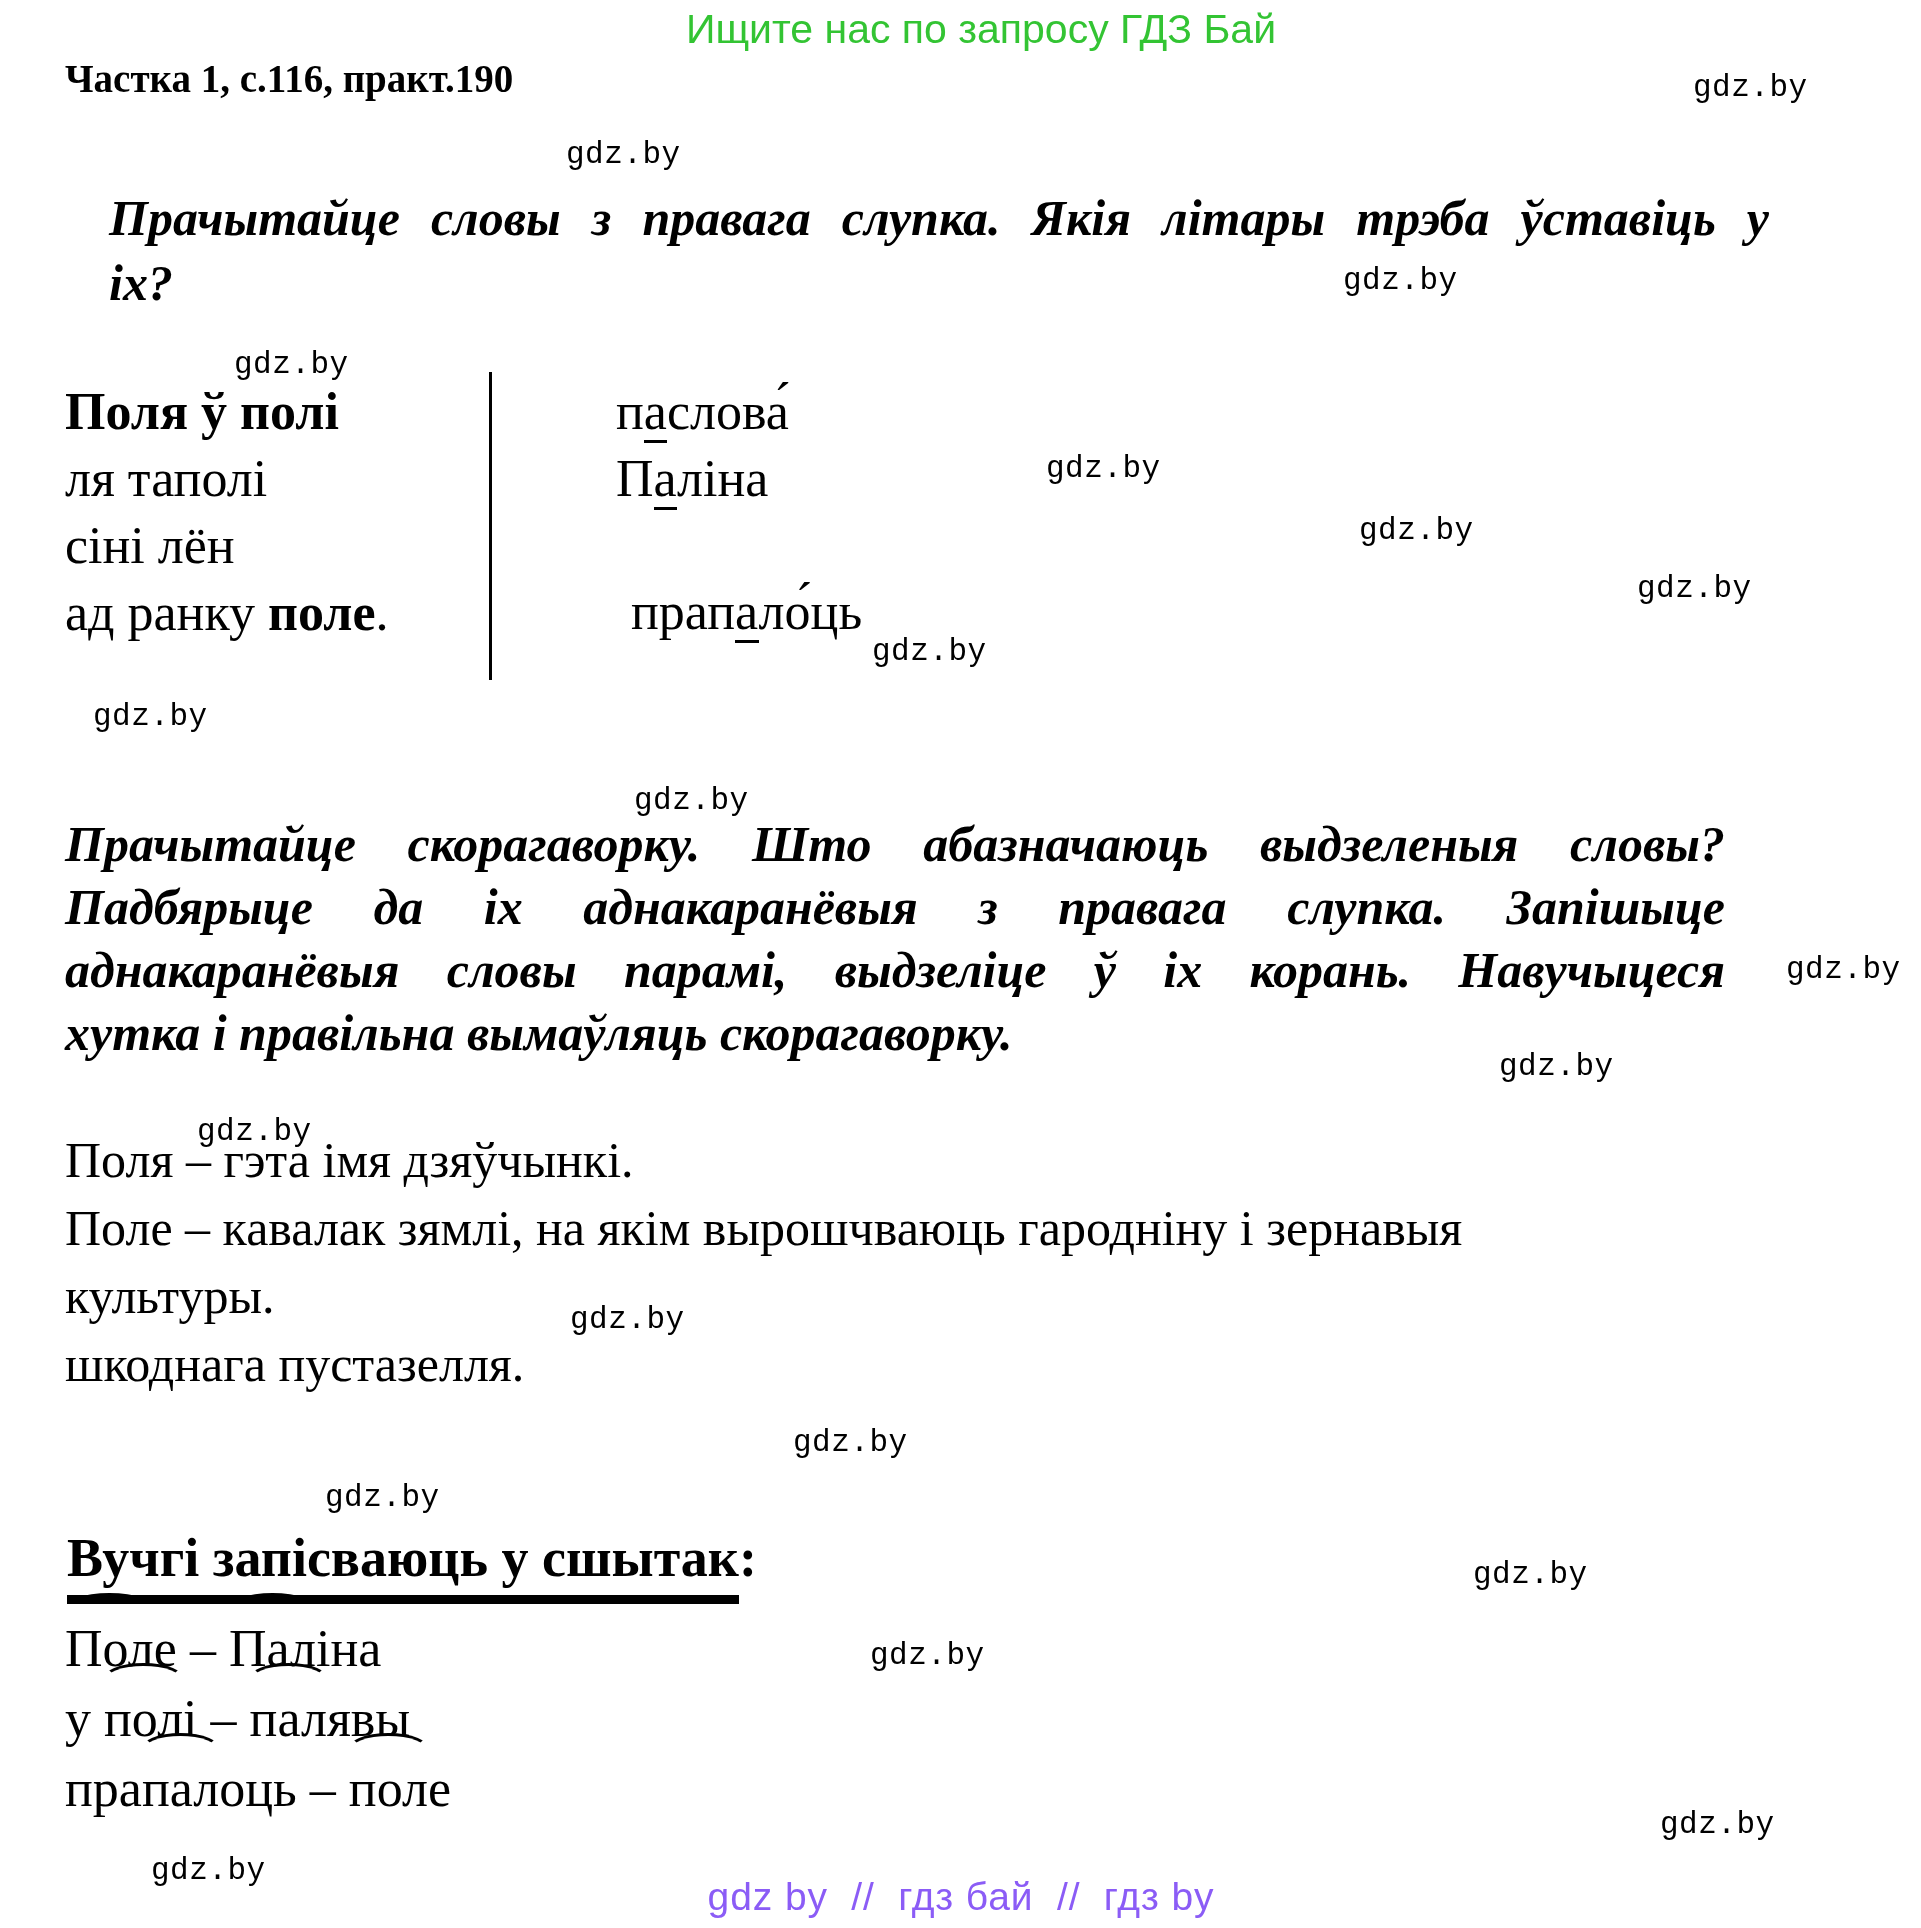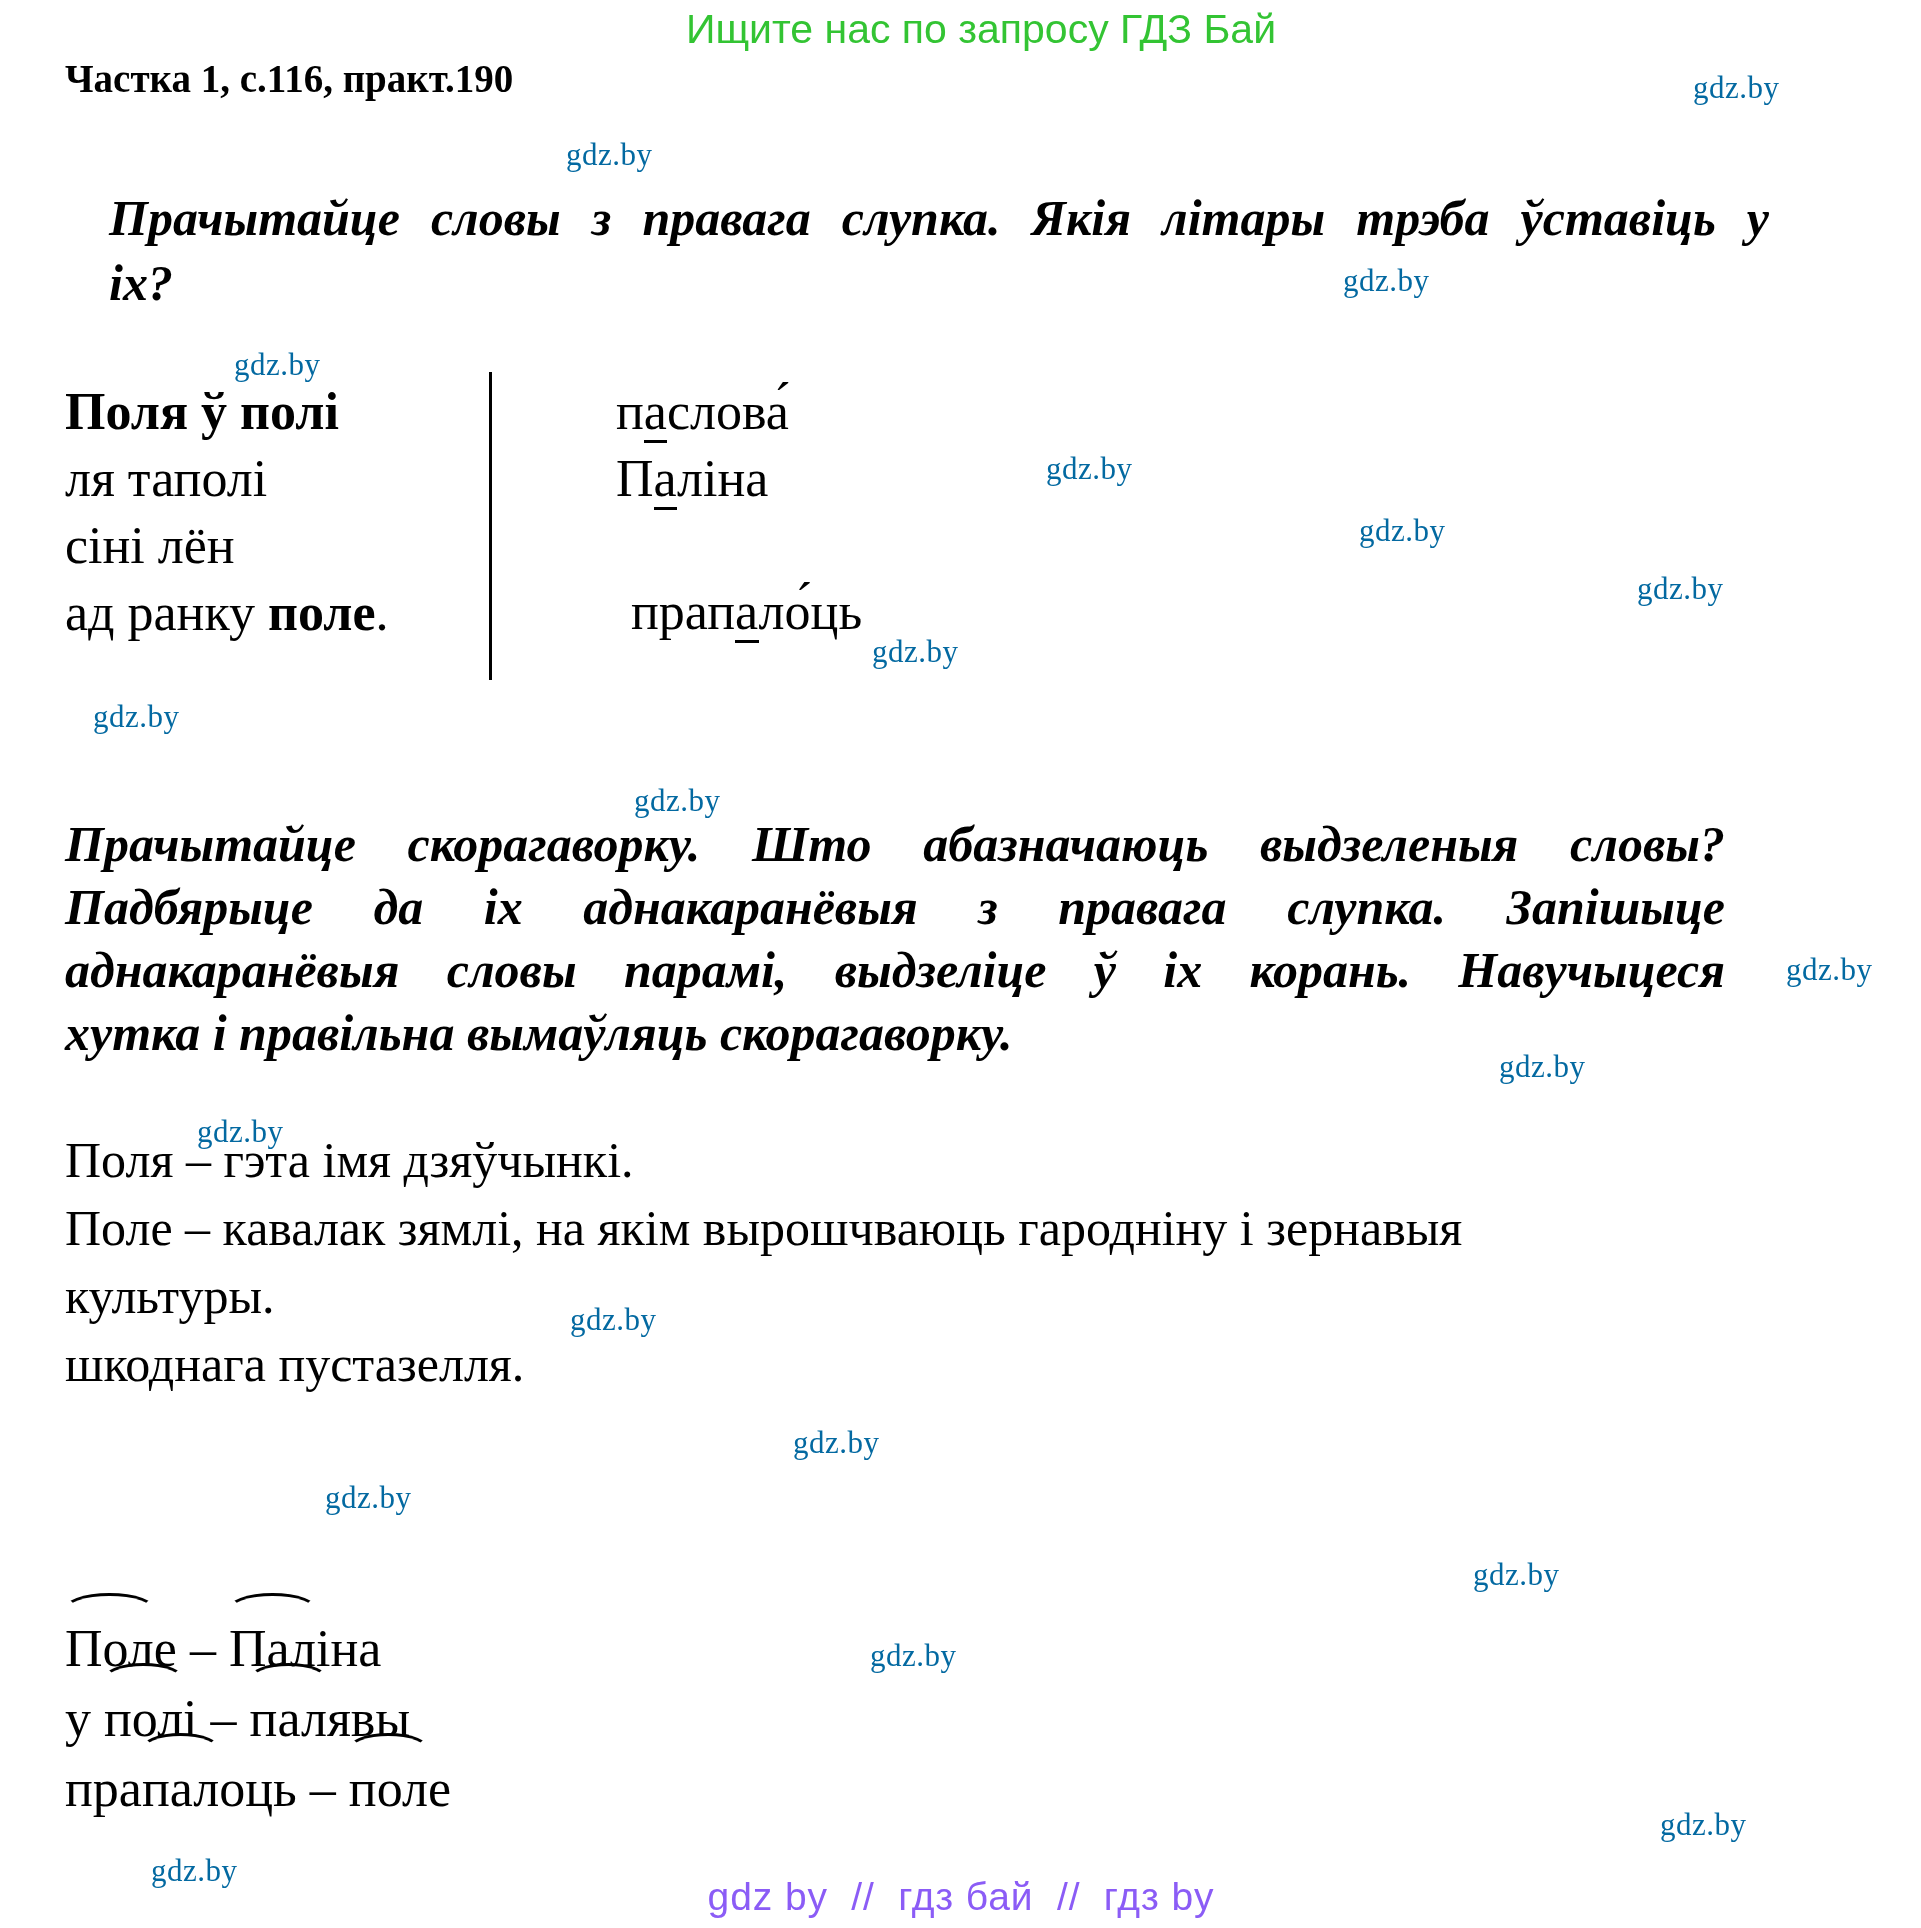--- a/index.html
+++ b/index.html
@@ -7,23 +7,23 @@
     position:relative;
     width:1922px;height:1928px;
     background:#ffffff;
     overflow:hidden;
     font-family:"Liberation Serif","DejaVu Serif",serif;
     color:#000;
   }
   
   .wm{
     position:absolute;
-    font-family:Liberation Serif, serif;
+    font-family:Liberation Mono, monospace;
     font-size:31px;line-height:1;
-    color:#0369a1;letter-spacing:0.5px;
+    color:#000000;letter-spacing:0.5px;
     white-space:nowrap;
   }
   
   .promo{
     position:absolute;top:7.4px;left:0;width:100%;
     text-align:center;
     font-family:"Liberation Sans","DejaVu Sans",sans-serif;
     font-size:41px;font-weight:500;line-height:1.1;
     padding-left:40px;box-sizing:border-box;
   }
@@ -122,20 +122,23 @@
     <div class="qline">хутка і правільна вымаўляць скорагаворку.</div>
   </div>
 
   <div class="answer">
     <div class="aline">Поля – гэта імя дзяўчынкі.</div>
     <div class="aline jl">Поле – кавалак зямлі, на якім вырошчваюць гародніну і зернавыя</div>
     <div class="aline">культуры.</div>
     <div class="aline">шкоднага пустазелля.</div>
   </div>
 
+  <div class="nb-heading">
+    <span class="hl">Вучгі запісваюць у сшытак</span><span>:</span>
+  </div>
 
   <div class="pairs">
     <div class="pline"><span class="root">Пол</span><span>е – </span><span class="root">Пал</span><span>іна</span></div>
     <div class="pline"><span>у </span><span class="root">пол</span><span>і – </span><span class="root">пал</span><span>явы</span></div>
     <div class="pline"><span>пра</span><span class="root">пал</span><span>оць – </span><span class="root">пол</span><span>е</span></div>
   </div>
 
   <div class="footer" style="color: #8b5cf6;">gdz by  //  гдз бай  //  гдз by</div>
 
   <div>

